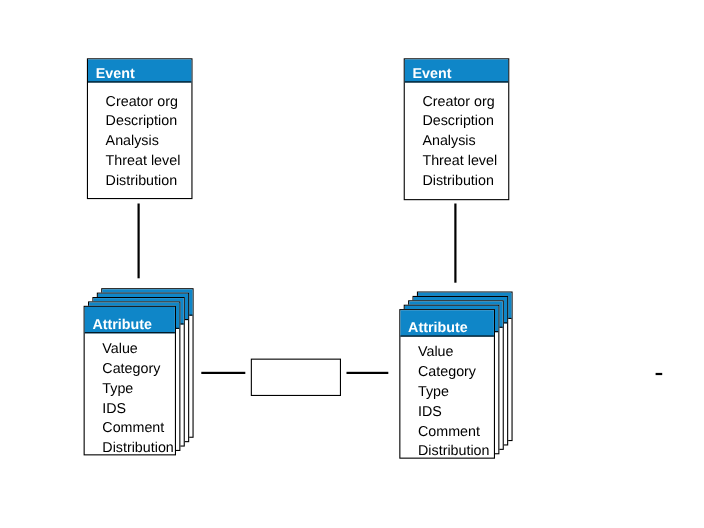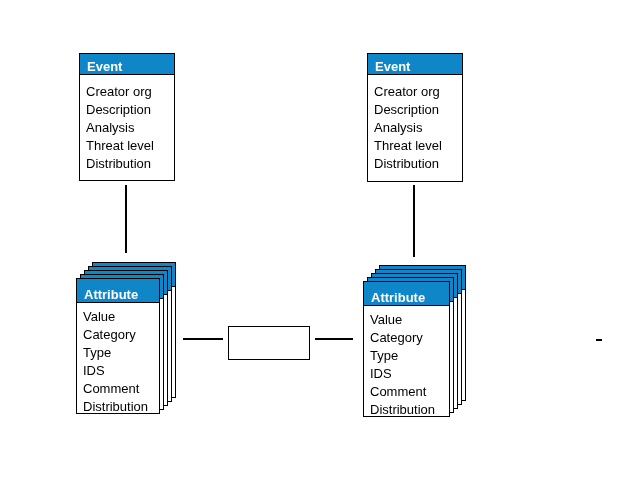--- a/index.html
+++ b/index.html
@@ -14,21 +14,21 @@
     border:1.5px solid var(--ink); box-sizing:border-box;
   }
   .card-header {
     background:var(--blue); border-bottom:1.5px solid var(--ink);
     color:#fff; font-weight:bold; font-size:13px;
     display:flex; align-items:flex-end; padding-left:7px;
     box-sizing:border-box; white-space:nowrap;
   }
   .hdr-event { height:21px; }
   .hdr-attr  { height:24px; }
-  .card-body { padding:8px 0 0 6px; }
+  .card-body { padding:8px 0 0 6px;margin-left:10px; }
   .card-body.attr { padding-top:5px; }
   .field-row {
     font-size:13px; line-height:18px; color:var(--ink); white-space:nowrap;
   }
   .stack-card { position:absolute; background:var(--paper);
     border:1.5px solid var(--ink); box-sizing:border-box; }
   .stack-card .card-header { height:24px; border-bottom:1.5px solid var(--ink); }
   .corr-card { position:absolute; background:var(--paper);
     border:1.5px solid var(--ink); box-sizing:border-box; }
   .corr-header {

